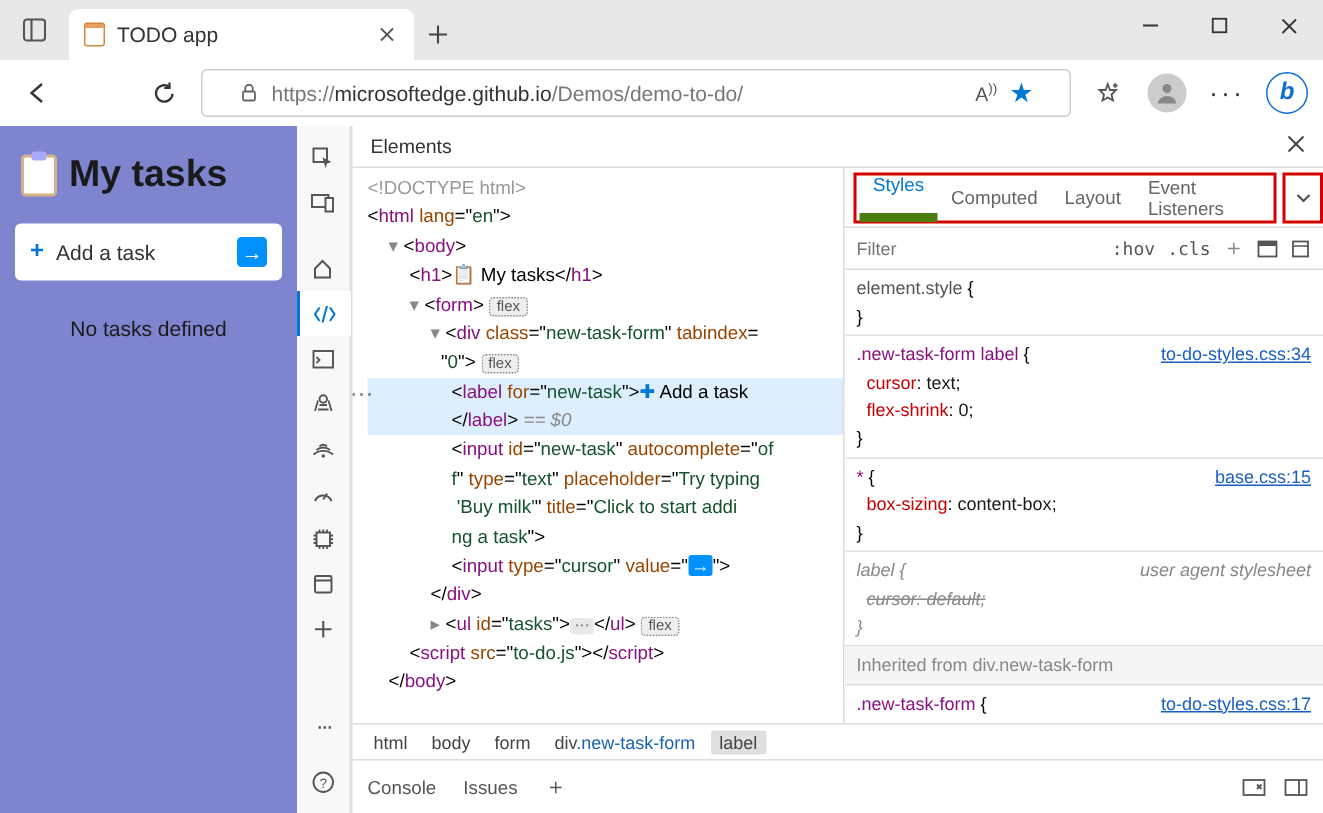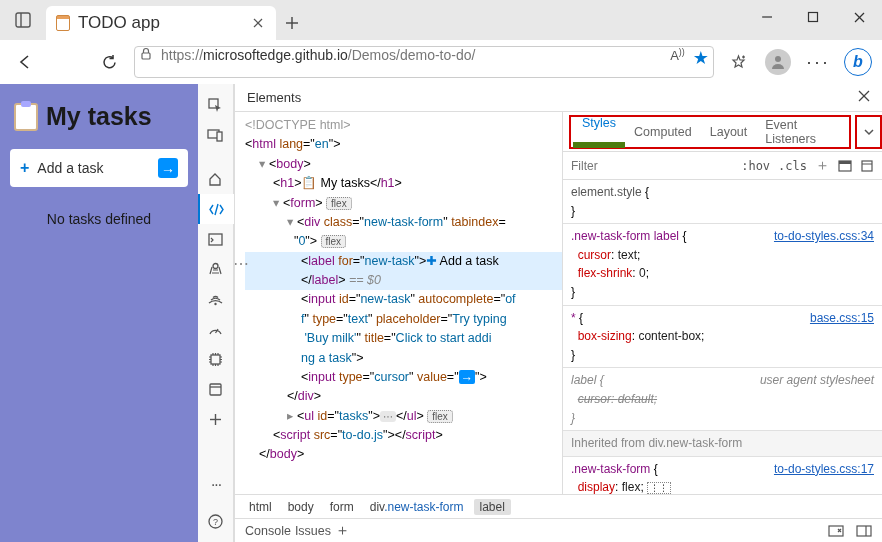--- a/index.html
+++ b/index.html
@@ -4,30 +4,30 @@
 <style>
 * { box-sizing: border-box; margin: 0; padding: 0; font-family: "Segoe UI", Arial, sans-serif; }
 body { width: 882px; height: 542px; background: #e8e8e8; overflow: hidden; position: relative; }
 
 
 .titlebar { height: 40px; background: #e8e8e8; display: flex; align-items: stretch; }
 .tab-corner { width: 46px; display: flex; align-items: center; justify-content: center; }
 .tab-corner svg { width: 16px; height: 16px; }
 .tab { background: #fff; height: 34px; margin-top: 6px; border-radius: 6px 6px 0 0; width: 230px; display: flex; align-items: center; padding: 0 10px; gap: 8px; }
 .tab-icon { width: 14px; height: 16px; background: linear-gradient(to bottom, #e8a05c 0 3px, #fff 3px); border: 1px solid #d08840; border-radius: 2px; }
-.tab-title { flex: 1; font-size: 17px; color: #333; }
+.tab-title { flex: 1; font-size: 14px; color: #333; }
 .tab-close { width: 16px; height: 16px; display: flex; align-items: center; justify-content: center; cursor: pointer; }
 .new-tab { width: 32px; display: flex; align-items: center; justify-content: center; margin-top: 6px; }
 .win-controls { margin-left: auto; display: flex; }
 .win-btn { width: 46px; height: 34px; display: flex; align-items: center; justify-content: center; }
 
 
 .addrbar { height: 44px; background: #fff; display: flex; align-items: center; padding: 0 8px; gap: 8px; }
 .nav-btn { width: 34px; height: 34px; display: flex; align-items: center; justify-content: center; border-radius: 4px; }
-.url-box { flex: 1; height: 32px; border: 1px solid #ccc; border-radius: 4px; display: flex; align-items: flex-start; padding: 0 4px; gap: 8px; font-size: 14px; }
+.url-box { flex: 1; height: 32px; border: 1px solid #ccc; border-radius: 4px; display: flex; align-items: center; padding: 0 24px; gap: 8px; font-size: 14px; }
 .url-text { flex: 1; color: #777; }
 .url-domain { color: #333; }
 .action-icon { width: 32px; height: 32px; display: flex; align-items: center; justify-content: center; }
 .star-icon { color: #0078d4; font-size: 18px; }
 .avatar { width: 26px; height: 26px; background: #ccc; border-radius: 50%; display:flex; align-items:center; justify-content:center; }
 .bing { width: 28px; height: 28px; border: 1.5px solid #0d6fd3; border-radius: 50%; display: flex; align-items: center; justify-content: center; color: #0d6fd3; font-weight: bold; font-style: italic; font-size: 16px; }
 
 
 .content { display: flex; height: calc(542px - 40px - 44px); }
 .page { width: 198px; background: #7e84ce; padding: 10px 10px; }
@@ -50,21 +50,21 @@
 
 .dt-main { flex: 1; display: flex; flex-direction: column; border-left: 1px solid #ddd; }
 .dt-top { height: 28px; border-bottom: 1px solid #ddd; display: flex; align-items: center; padding: 0 12px; font-size: 13px; color: #333; }
 .dt-top .close { margin-left: auto; }
 
 .dt-panes { flex: 1; display: flex; overflow: hidden; }
 .dom-pane { flex: 1; font-family: Consolas, monospace; font-size: 12.5px; line-height: 1.55; padding: 4px 0 0 10px; overflow: hidden; position: relative; }
 .dom-pane .line { white-space: nowrap; }
 .tag-b { color: #881280; }
 .attr-n { color: #994500; }
-.attr-v { color: #0369a1; }
+.attr-v { color: #14532d; }
 .collapsed-dots { background: #e8e8e8; border-radius: 3px; padding: 0 3px; color: #666; font-size: 10px; }
 .flex-badge { background: #eee; border: 1px dotted #888; border-radius: 3px; padding: 0 4px; font-size: 10px; color: #555; }
 .tri { display: inline-block; width: 10px; color: #888; }
 .highlight-line { background: #ddefff; display: block; }
 .selected-eq { color: #888; font-style: italic; }
 .dots-left { position:absolute; left:-2px; color:#888; font-size:16px; letter-spacing:-3px; }
 .i1 { padding-left: 14px; } .i2 { padding-left: 28px; } .i3 { padding-left: 42px; } .i4 { padding-left: 56px; }
 
 .styles-pane { width: 320px; border-left: 1px solid #ddd; display: flex; flex-direction: column; font-size: 12px; }
 .sp-tabs { height: 40px; display: flex; align-items: center; border-bottom: 1px solid #ddd; }
@@ -84,21 +84,21 @@
 .prop-v { color: #1a1a1a; }
 .strike { text-decoration: line-through; color: #888; }
 .inherited { background: #f5f5f5; padding: 3px 8px; color: #888; border-bottom: 1px solid #e0e0e0; }
 .inherited .sel2 { color: #888; }
 
 .breadcrumbs { height: 24px; border-top: 1px solid #ddd; display: flex; align-items: center; padding: 0 8px; font-size: 12px; color: #444; gap: 4px; }
 .bc { padding: 1px 6px; }
 .bc.sel { background: #e0e0e0; border-radius: 2px; }
 .bc .cls { color: #1a62b5; }
 
-.drawer { height: 24px; border-top: 1px solid #ddd; display: flex; align-items: center; padding: 0 10px; gap: 4px; font-size: 12.5px; color: #555; }
+.drawer { height: 36px; border-top: 1px solid #ddd; display: flex; align-items: center; padding: 0 10px; gap: 18px; font-size: 12.5px; color: #555; }
 .drawer .right { margin-left: auto; display: flex; gap: 12px; }
 </style>
 </head>
 <body>
 
 <div class="titlebar">
   <div class="tab-corner">
     <svg viewBox="0 0 16 16">
         <rect x="1" y="1" width="14" height="14" rx="2" fill="none" stroke="#555" stroke-width="1.4"></rect>
         <line x1="6" y1="1" x2="6" y2="15" stroke="#555" stroke-width="1.4"></line>

